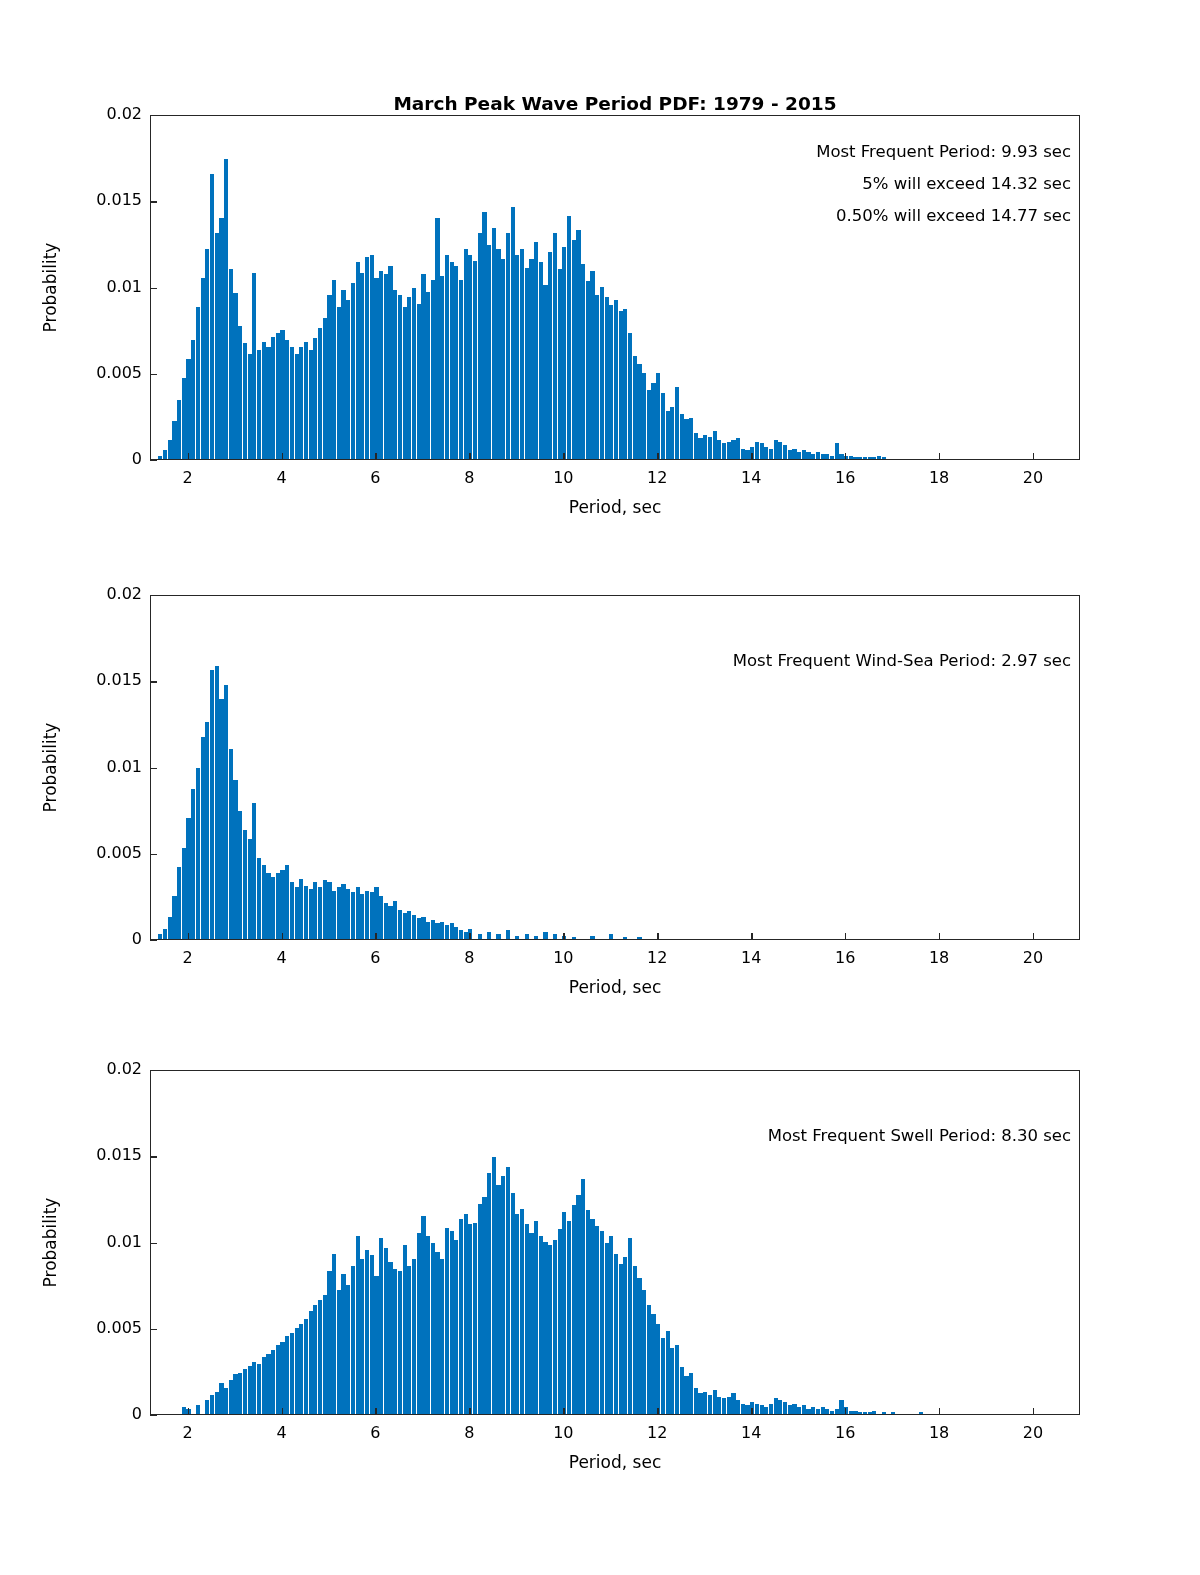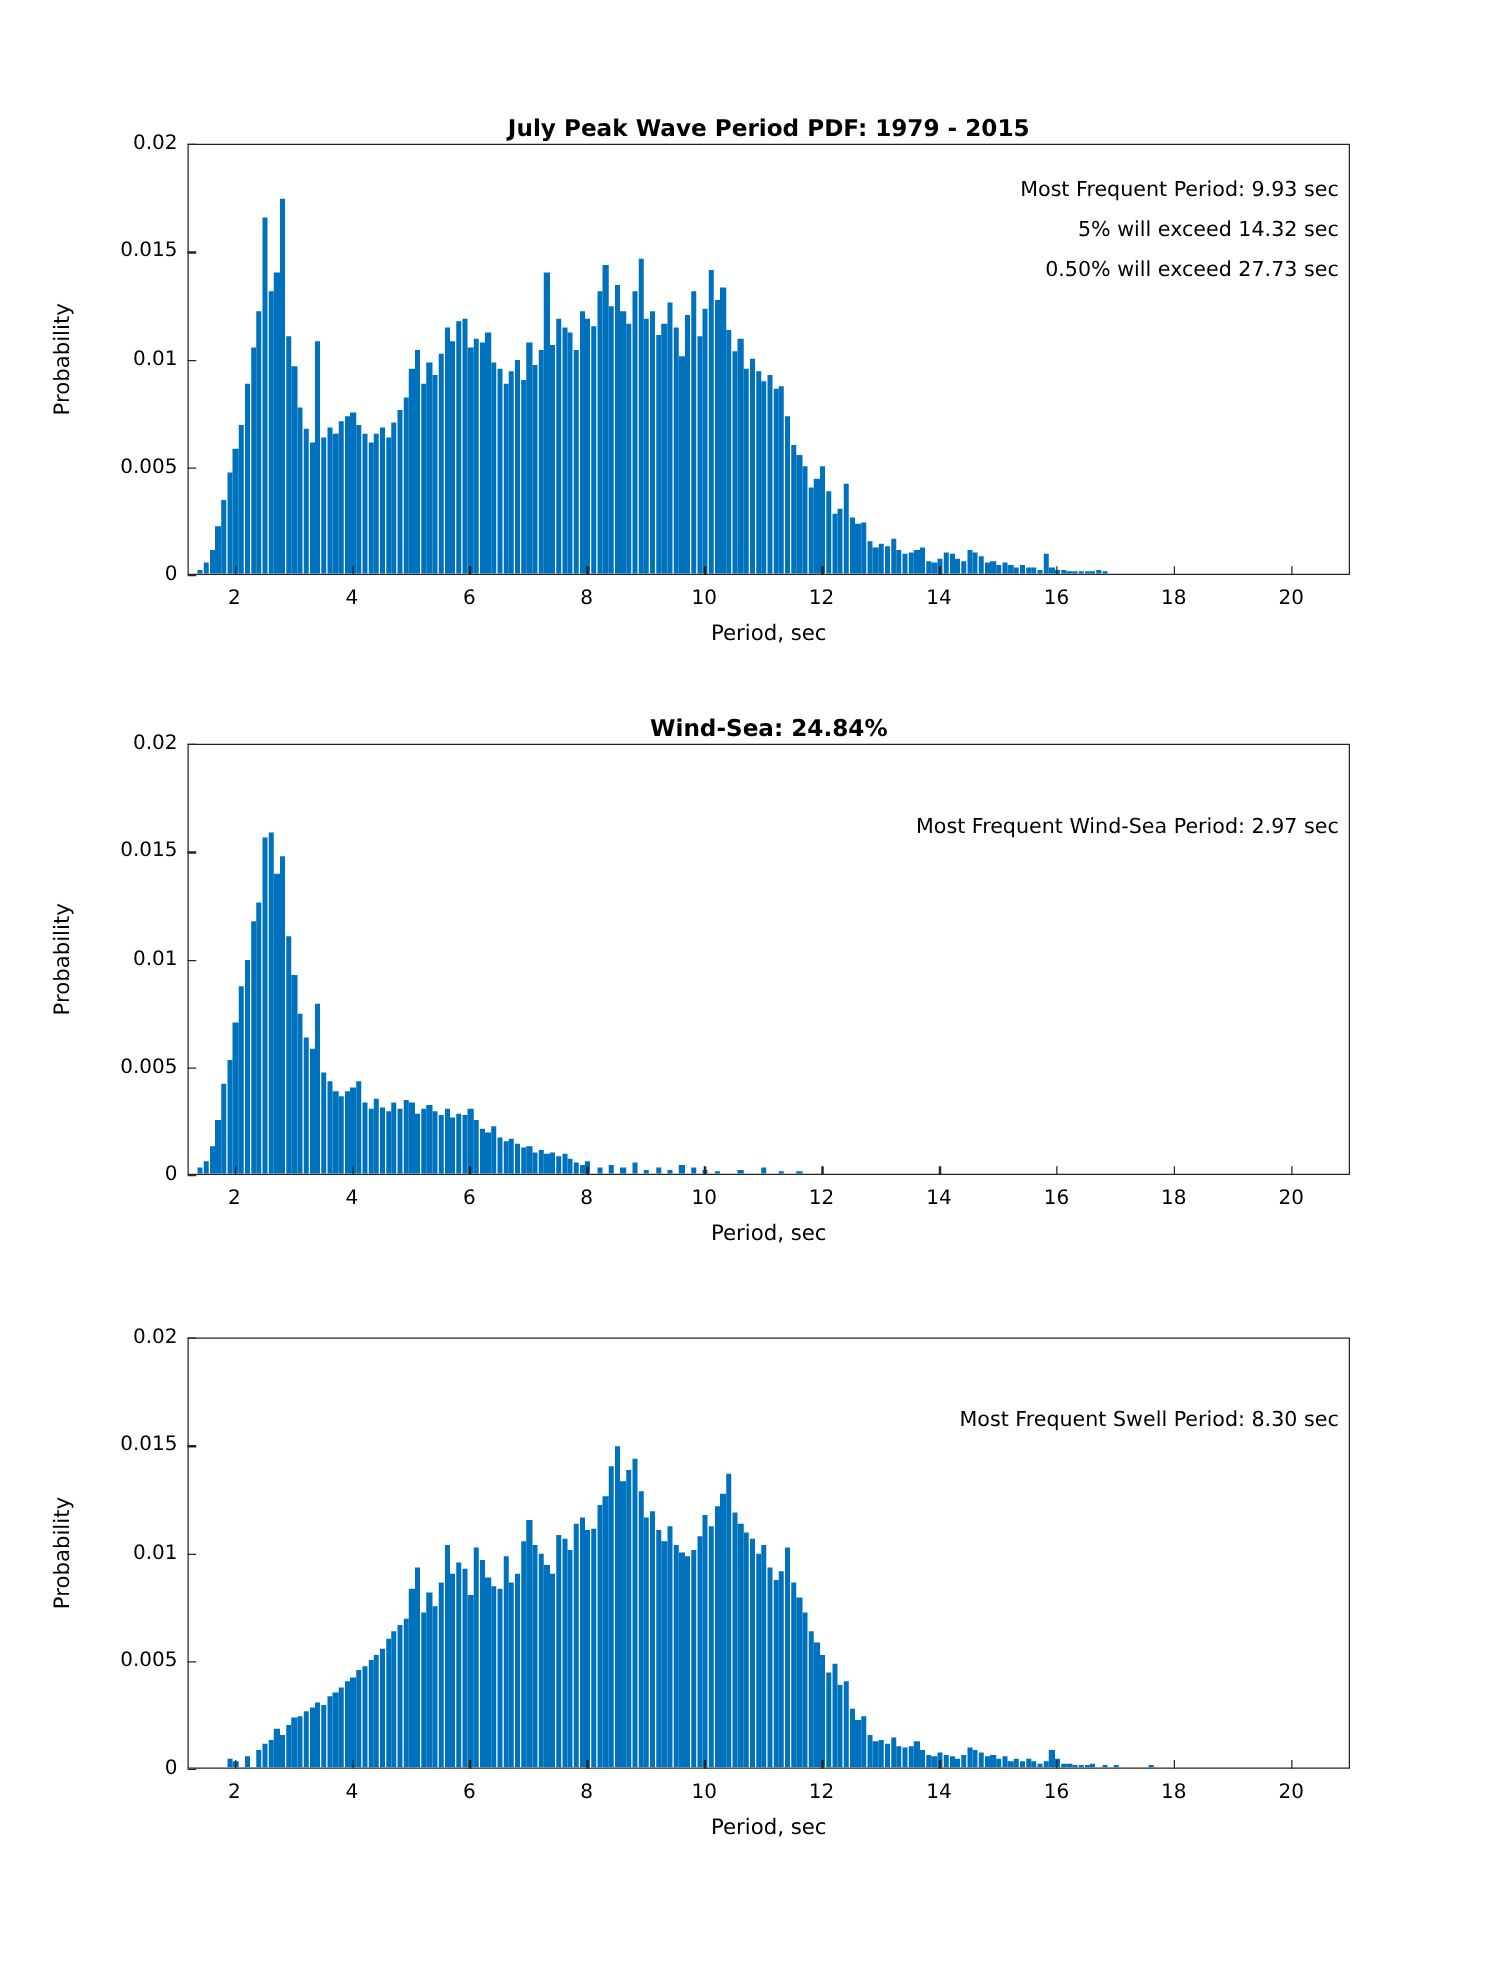--- a/index.html
+++ b/index.html
@@ -135,21 +135,21 @@
     font-size: 17px;
     color: #000;
   }
 </style>
 </head>
 <body>
 
 <div class="page">
 
   <div class="panel" id="panel-0">
-    <div class="panel-title">July Peak Wave Period PDF: 1979 - 2015</div>
+    <div class="panel-title">March Peak Wave Period PDF: 1979 - 2015</div>
     <div class="axes">
       <div class="plot-area">
         <div class="bars">
             <div class="bar" style="left: 7.29394px; width: 4.2px; height: 3.45px; background: rgb(0, 114, 189);"></div>
             <div class="bar" style="left: 11.9909px; width: 4.2px; height: 8.625px; background: rgb(0, 114, 189);"></div>
             <div class="bar" style="left: 16.6879px; width: 4.2px; height: 18.975px; background: rgb(0, 114, 189);"></div>
             <div class="bar" style="left: 21.3848px; width: 4.2px; height: 37.95px; background: rgb(0, 114, 189);"></div>
             <div class="bar" style="left: 26.0818px; width: 4.2px; height: 58.65px; background: rgb(0, 114, 189);"></div>
             <div class="bar" style="left: 30.7788px; width: 4.2px; height: 81.075px; background: rgb(0, 114, 189);"></div>
             <div class="bar" style="left: 35.4758px; width: 4.2px; height: 100.05px; background: rgb(0, 114, 189);"></div>
@@ -301,21 +301,21 @@
             <div class="bar" style="left: 721.233px; width: 4.2px; height: 1.725px; background: rgb(0, 114, 189);"></div>
             <div class="bar" style="left: 725.93px; width: 4.2px; height: 3.45px; background: rgb(0, 114, 189);"></div>
             <div class="bar" style="left: 730.627px; width: 4.2px; height: 1.725px; background: rgb(0, 114, 189);"></div>
             <div class="bar" style="left: 740.021px; width: 4.2px; background: rgb(0, 114, 189);"></div>
             <div class="bar" style="left: 768.203px; width: 4.2px; background: rgb(0, 114, 189);"></div>
             <div class="bar" style="left: 805.779px; width: 4.2px; background: rgb(0, 114, 189);"></div>
           </div>
       </div>
       <div class="annot" style="top:26px;">Most Frequent Period: 9.93 sec</div>
       <div class="annot" style="top:58px;">5% will exceed 14.32 sec</div>
-      <div class="annot" style="top:90px;">0.50% will exceed 27.73 sec</div>
+      <div class="annot" style="top:90px;">0.50% will exceed 14.77 sec</div>
     </div>
     <div class="ylabel" style="top:70px;left:40px;">Probability</div>
     <div class="yticks">
         <div class="ytick" style="left: 52px; top: 404px;">0</div>
         <div class="ytick-mark" style="left: 150px; top: 415px;"></div>
         <div class="ytick" style="left: 52px; top: 317.75px;">0.005</div>
         <div class="ytick-mark" style="left: 150px; top: 328.75px;"></div>
         <div class="ytick" style="left: 52px; top: 231.5px;">0.01</div>
         <div class="ytick-mark" style="left: 150px; top: 242.5px;"></div>
         <div class="ytick" style="left: 52px; top: 145.25px;">0.015</div>
@@ -342,21 +342,20 @@
         <div class="xtick-mark" style="left: 845.152px; top: 408px; bottom: auto;"></div>
         <div class="xtick" style="left: 939.091px; top: 423px;">18</div>
         <div class="xtick-mark" style="left: 939.091px; top: 408px; bottom: auto;"></div>
         <div class="xtick" style="left: 1033.03px; top: 423px;">20</div>
         <div class="xtick-mark" style="left: 1033.03px; top: 408px; bottom: auto;"></div>
       </div>
     <div class="xlabel" style="top:452px;">Period, sec</div>
   </div>
 
   <div class="panel" id="panel-1">
-    <div class="panel-title">Wind-Sea: 24.84%</div>
     <div class="axes">
       <div class="plot-area">
         <div class="bars">
             <div class="bar" style="left: 7.29394px; width: 4.2px; height: 5.175px; background: rgb(0, 114, 189);"></div>
             <div class="bar" style="left: 11.9909px; width: 4.2px; height: 10.35px; background: rgb(0, 114, 189);"></div>
             <div class="bar" style="left: 16.6879px; width: 4.2px; height: 22.425px; background: rgb(0, 114, 189);"></div>
             <div class="bar" style="left: 21.3848px; width: 4.2px; height: 43.125px; background: rgb(0, 114, 189);"></div>
             <div class="bar" style="left: 26.0818px; width: 4.2px; height: 72.45px; background: rgb(0, 114, 189);"></div>
             <div class="bar" style="left: 30.7788px; width: 4.2px; height: 91.425px; background: rgb(0, 114, 189);"></div>
             <div class="bar" style="left: 35.4758px; width: 4.2px; height: 120.75px; background: rgb(0, 114, 189);"></div>

